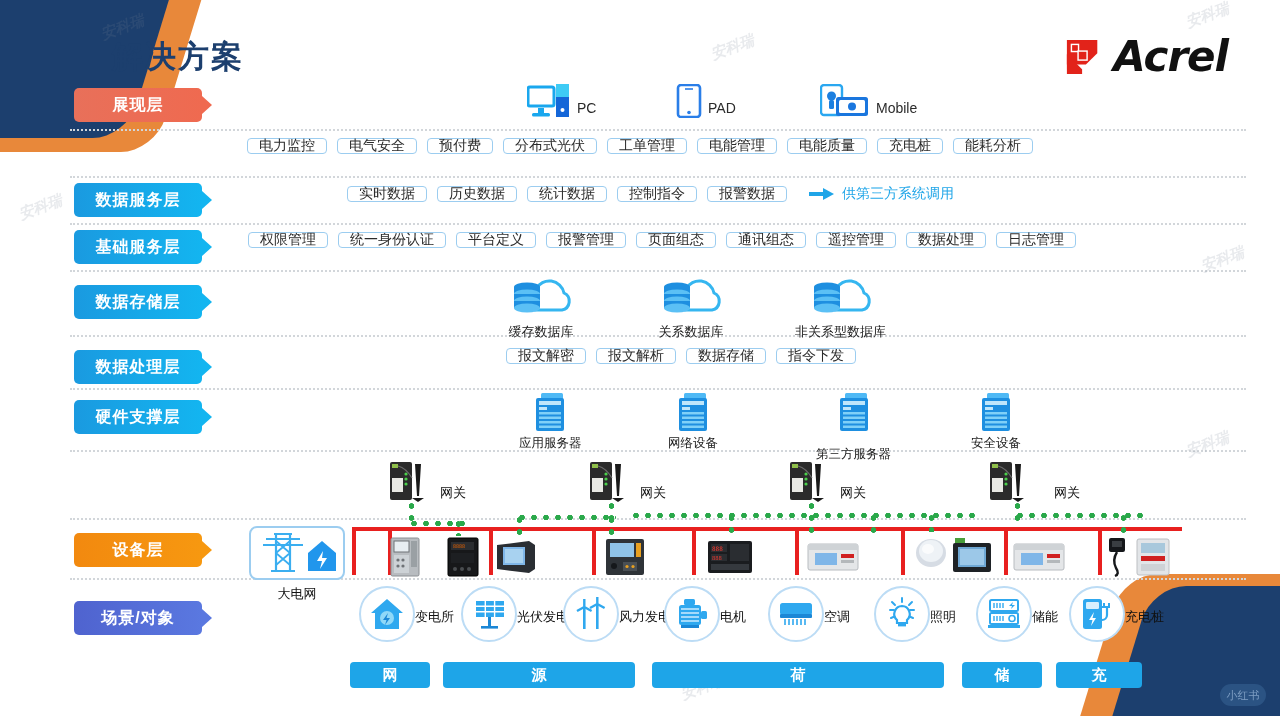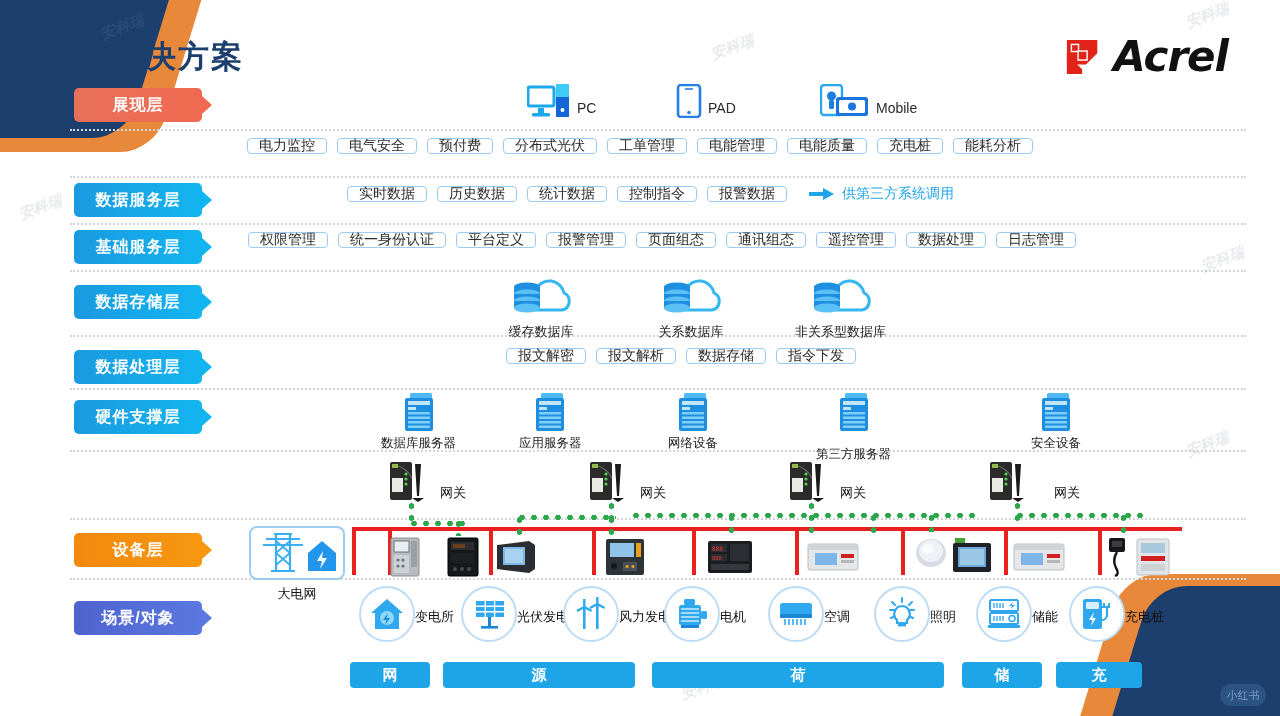--- a/index.html
+++ b/index.html
@@ -412,33 +412,20 @@
     <div class="icon-cap">非关系型数据库</div>
   </div>
 
   <div class="boxrow" style="left:506px; top:348px;">
     <div class="box">报文解密</div>
     <div class="box">报文解析</div>
     <div class="box">数据存储</div>
     <div class="box">指令下发</div>
   </div>
 
-  <div class="icon-group" style="left:381px; top:392px;">
-    <svg width="56" height="40" viewBox="0 0 56 40">
-      <rect x="19" y="1" width="22" height="9" rx="1.5" fill="#4fb9f5"></rect>
-      <rect x="14" y="6" width="28" height="33" rx="2" fill="#1e8fe0"></rect>
-      <rect x="17" y="9" width="22" height="4" fill="#bfe6fb"></rect>
-      <rect x="17" y="15" width="8" height="3" fill="#bfe6fb"></rect>
-      <rect x="17" y="20" width="22" height="2.5" fill="#7fd0f8"></rect>
-      <rect x="17" y="24.5" width="22" height="2.5" fill="#7fd0f8"></rect>
-      <rect x="17" y="29" width="22" height="2.5" fill="#7fd0f8"></rect>
-      <rect x="17" y="33.5" width="22" height="2.5" fill="#7fd0f8"></rect>
-    </svg>
-    <div class="icon-cap icon-cap-sm">数据库服务器</div>
-  </div>
 
   <div class="icon-group" style="left:519px; top:392px;">
     <svg width="56" height="40" viewBox="0 0 56 40">
       <rect x="19" y="1" width="22" height="9" rx="1.5" fill="#4fb9f5"></rect>
       <rect x="14" y="6" width="28" height="33" rx="2" fill="#1e8fe0"></rect>
       <rect x="17" y="9" width="22" height="4" fill="#bfe6fb"></rect>
       <rect x="17" y="15" width="8" height="3" fill="#bfe6fb"></rect>
       <rect x="17" y="20" width="22" height="2.5" fill="#7fd0f8"></rect>
       <rect x="17" y="24.5" width="22" height="2.5" fill="#7fd0f8"></rect>
       <rect x="17" y="29" width="22" height="2.5" fill="#7fd0f8"></rect>
@@ -468,21 +455,21 @@
       <rect x="17" y="9" width="22" height="4" fill="#bfe6fb"></rect>
       <rect x="17" y="15" width="8" height="3" fill="#bfe6fb"></rect>
       <rect x="17" y="20" width="22" height="2.5" fill="#7fd0f8"></rect>
       <rect x="17" y="24.5" width="22" height="2.5" fill="#7fd0f8"></rect>
       <rect x="17" y="29" width="22" height="2.5" fill="#7fd0f8"></rect>
       <rect x="17" y="33.5" width="22" height="2.5" fill="#7fd0f8"></rect>
     </svg>
     <div class="icon-cap icon-cap-sm">第三方服务器</div>
   </div>
 
-  <div class="icon-group" style="left:1028px; top:392px;text-align:right;">
+  <div class="icon-group" style="left:968px; top:392px;text-align:right;">
     <svg width="56" height="40" viewBox="0 0 56 40">
       <rect x="19" y="1" width="22" height="9" rx="1.5" fill="#4fb9f5"></rect>
       <rect x="14" y="6" width="28" height="33" rx="2" fill="#1e8fe0"></rect>
       <rect x="17" y="9" width="22" height="4" fill="#bfe6fb"></rect>
       <rect x="17" y="15" width="8" height="3" fill="#bfe6fb"></rect>
       <rect x="17" y="20" width="22" height="2.5" fill="#7fd0f8"></rect>
       <rect x="17" y="24.5" width="22" height="2.5" fill="#7fd0f8"></rect>
       <rect x="17" y="29" width="22" height="2.5" fill="#7fd0f8"></rect>
       <rect x="17" y="33.5" width="22" height="2.5" fill="#7fd0f8"></rect>
     </svg>

